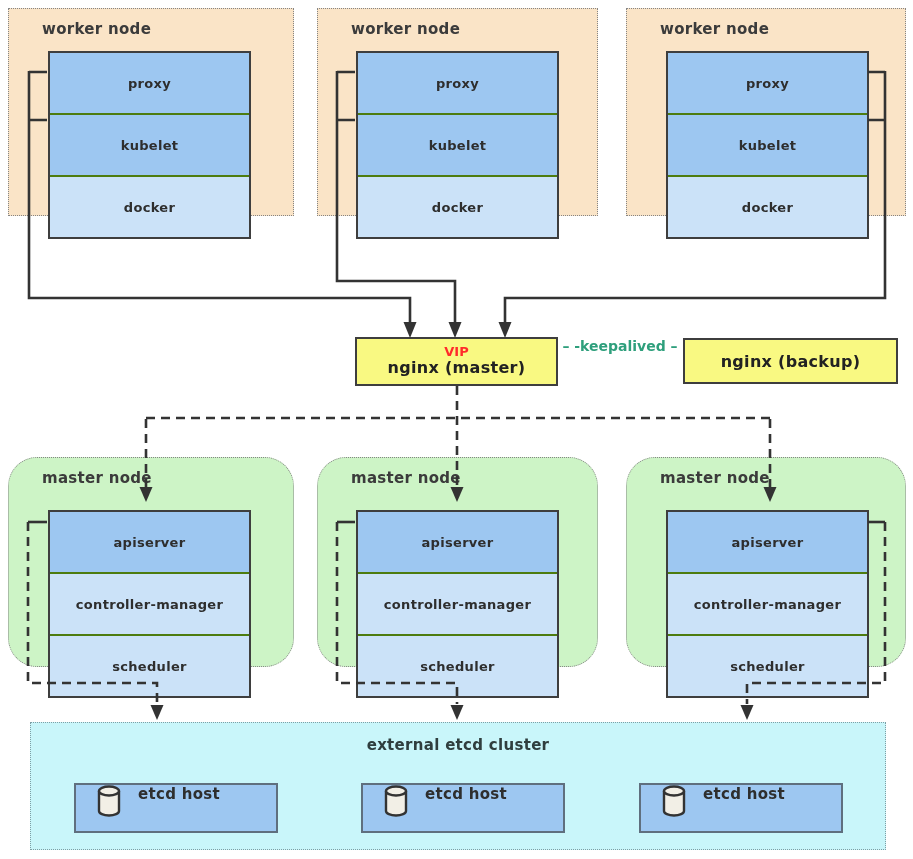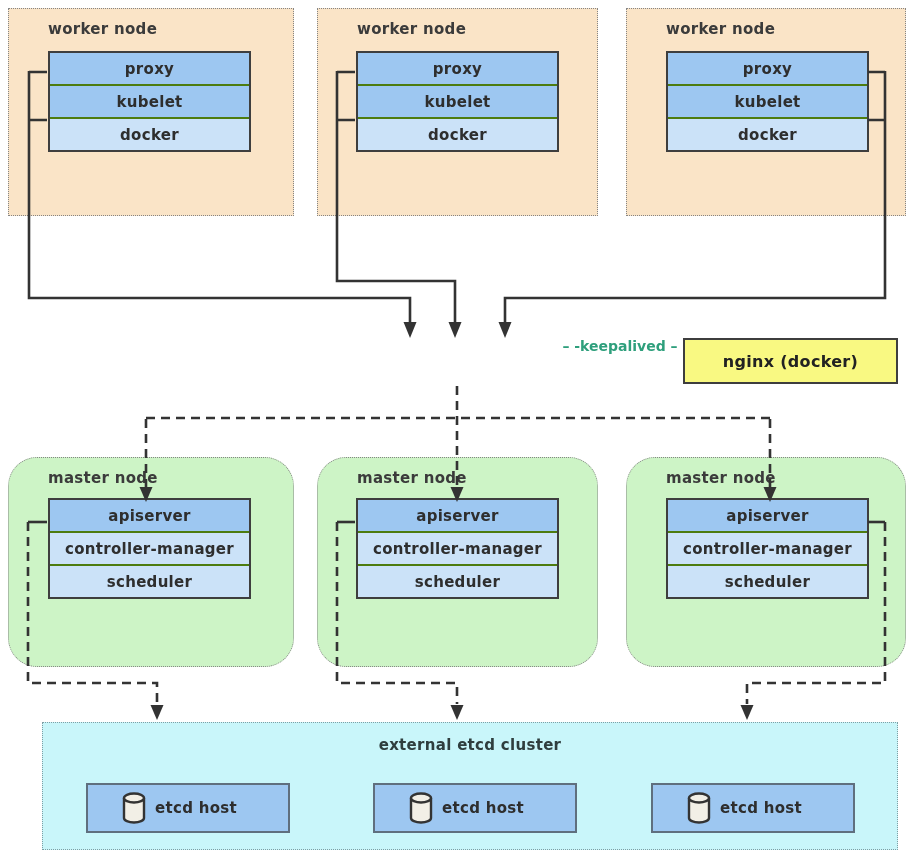--- a/index.html
+++ b/index.html
@@ -8,46 +8,46 @@
     font-family:"DejaVu Sans","Liberation Sans",sans-serif;font-weight:bold;
   }
   .wires{position:absolute;left:0;top:0;z-index:6;pointer-events:none;}
   .wires .solid{fill:none;stroke:var(--line-color,#333);stroke-width:2.6;}
   .wires .dashed{fill:none;stroke:var(--line-color,#333);stroke-width:2.6;stroke-dasharray:9 6;}
   .wires .arr{fill:var(--line-color,#333);stroke:none;}
 
   .node{position:absolute;border:1px dotted #858585;box-sizing:border-box;z-index:1;}
   .worker{background:var(--worker-bg,#FAE4C7);}
   .master{background:var(--master-bg,#CDF4C6);border-radius:29px;}
-  .node-title{position:absolute;left:33px;top:11px;font-size:15px;color:#3b3b3b;letter-spacing:.3px;margin-left:6px;}
+  .node-title{position:absolute;left:33px;top:11px;font-size:15px;color:#3b3b3b;letter-spacing:.3px;}
 
   .stack{position:absolute;width:203px;border:2px solid #3e3e3e;box-sizing:border-box;background:#fff;}
-  .comp{height:31px;display:flex;align-items:center;justify-content:center;
-        font-size:15px;color:#2e2e2e;letter-spacing:.3px;}
+  .comp{height:60px;display:flex;align-items:center;justify-content:center;
+        font-size:13px;color:#2e2e2e;letter-spacing:.3px;}
   .comp + .comp{border-top:2px solid #4d7c0f;}
   .comp.blue{background:var(--component-blue,#9BC7F1);}
   .comp.lightblue{background:var(--component-light-blue,#CBE2F8);text-align:center;}
   .worker .stack{left:39px;top:42px;}
-  .master .stack{left:39px;top:40px;}
+  .master .stack{left:39px;top:52px;}
   .w2 .stack,.m2 .stack{left:38px;}
 
   .lb{position:absolute;background:var(--lb-yellow,#F9F982);border:2px solid #3e3e3e;box-sizing:border-box;
       display:flex;flex-direction:column;align-items:center;justify-content:center;z-index:2;}
   .vip{font-size:13px;line-height:13px;color:var(--vip-red,#FF2B2B);margin-top:-1px;}
   .lb-label{font-size:16px;line-height:19px;color:#222;letter-spacing:.3px;}
 
   .keepalived{position:absolute;left:557px;top:338px;width:126px;text-align:center;
       font-size:14px;color:var(--keepalived-teal,#2E9F7C);z-index:2;}
 
-  .etcd-cluster{position:absolute;left:42px;top:722px;width:856px;height:128px;box-sizing:border-box;
+  .etcd-cluster{position:absolute;left:30px;top:722px;width:856px;height:128px;box-sizing:border-box;
       background:var(--etcd-bg,#C9F6FA);border:1px dotted #7e9ea4;z-index:1;}
   .etcd-title{position:absolute;top:13px;left:0;width:100%;text-align:center;font-size:15px;color:#2f3e3e;letter-spacing:.3px;}
   .etcd-host{position:absolute;top:60px;width:204px;height:50px;box-sizing:border-box;
       background:var(--component-blue,#9BC7F1);border:2px solid #5f6f7e;
-      display:flex;align-items:center;padding-left:33px;gap:8px;}
+      display:flex;padding-left:20px;gap:16px;}
   .etcd-host .label{font-size:15px;color:#2e2e2e;letter-spacing:.3px;}
   .eh1{left:43px;} .eh2{left:330px;} .eh3{left:608px;}
   .cyl{display:block;flex:0 0 auto;}
 </style>
 </head>
 <body>
 
 <div class="canvas">
 
   <svg class="wires" width="913" height="859" viewBox="0 0 913 859">
@@ -94,25 +94,29 @@
 
   <div class="node worker w3" style="left:626px;top:8px;width:280px;height:208px;">
     <div class="node-title">worker node</div>
     <div class="stack">
       <div class="comp blue">proxy</div>
       <div class="comp blue">kubelet</div>
       <div class="comp lightblue">docker</div>
     </div>
   </div>
 
+  <div class="lb" style="left:355px;top:337px;width:203px;height:49px;">
+    <div class="vip">VIP</div>
+    <div class="lb-label">nginx (master)</div>
+  </div>
 
   <div class="keepalived">– -keepalived –</div>
 
   <div class="lb" style="left:683px;top:338px;width:215px;height:46px;">
-    <div class="lb-label">nginx (docker)</div>
+    <div class="lb-label">nginx (backup)</div>
   </div>
 
   <div class="node master m1" style="left:8px;top:457px;width:286px;height:210px;">
     <div class="node-title">master node</div>
     <div class="stack">
       <div class="comp blue">apiserver</div>
       <div class="comp lightblue">controller-manager</div>
       <div class="comp lightblue">scheduler</div>
     </div>
   </div>

